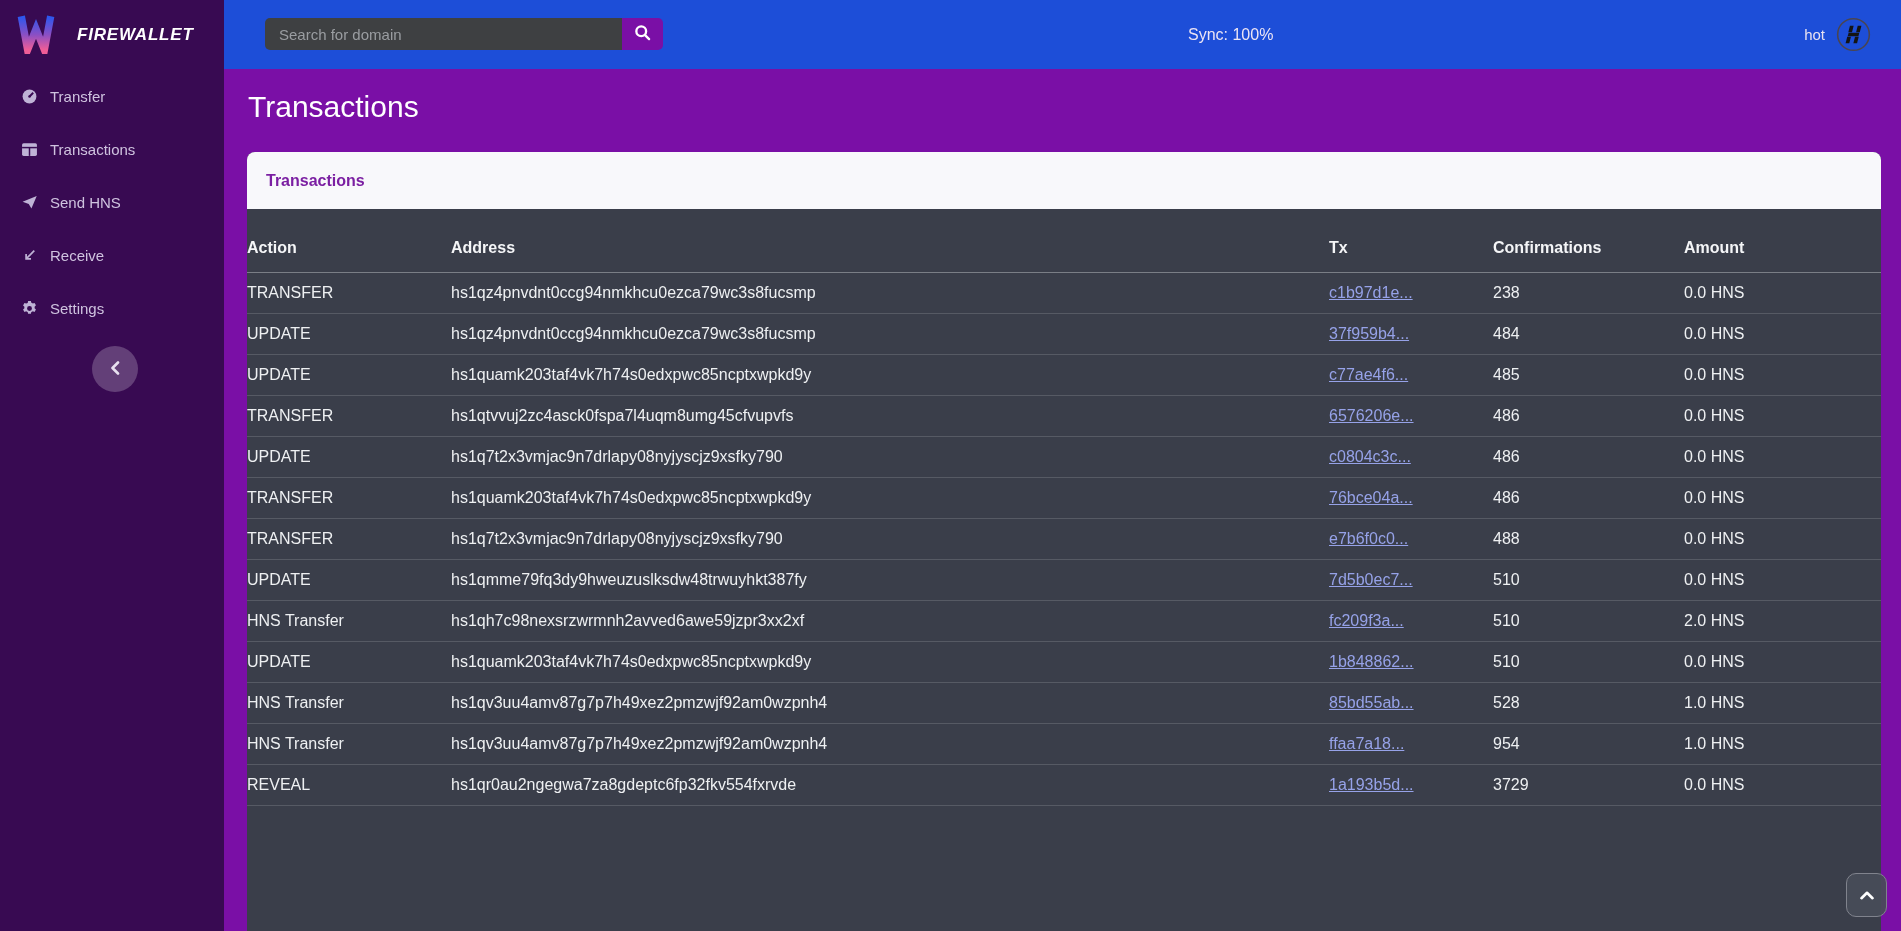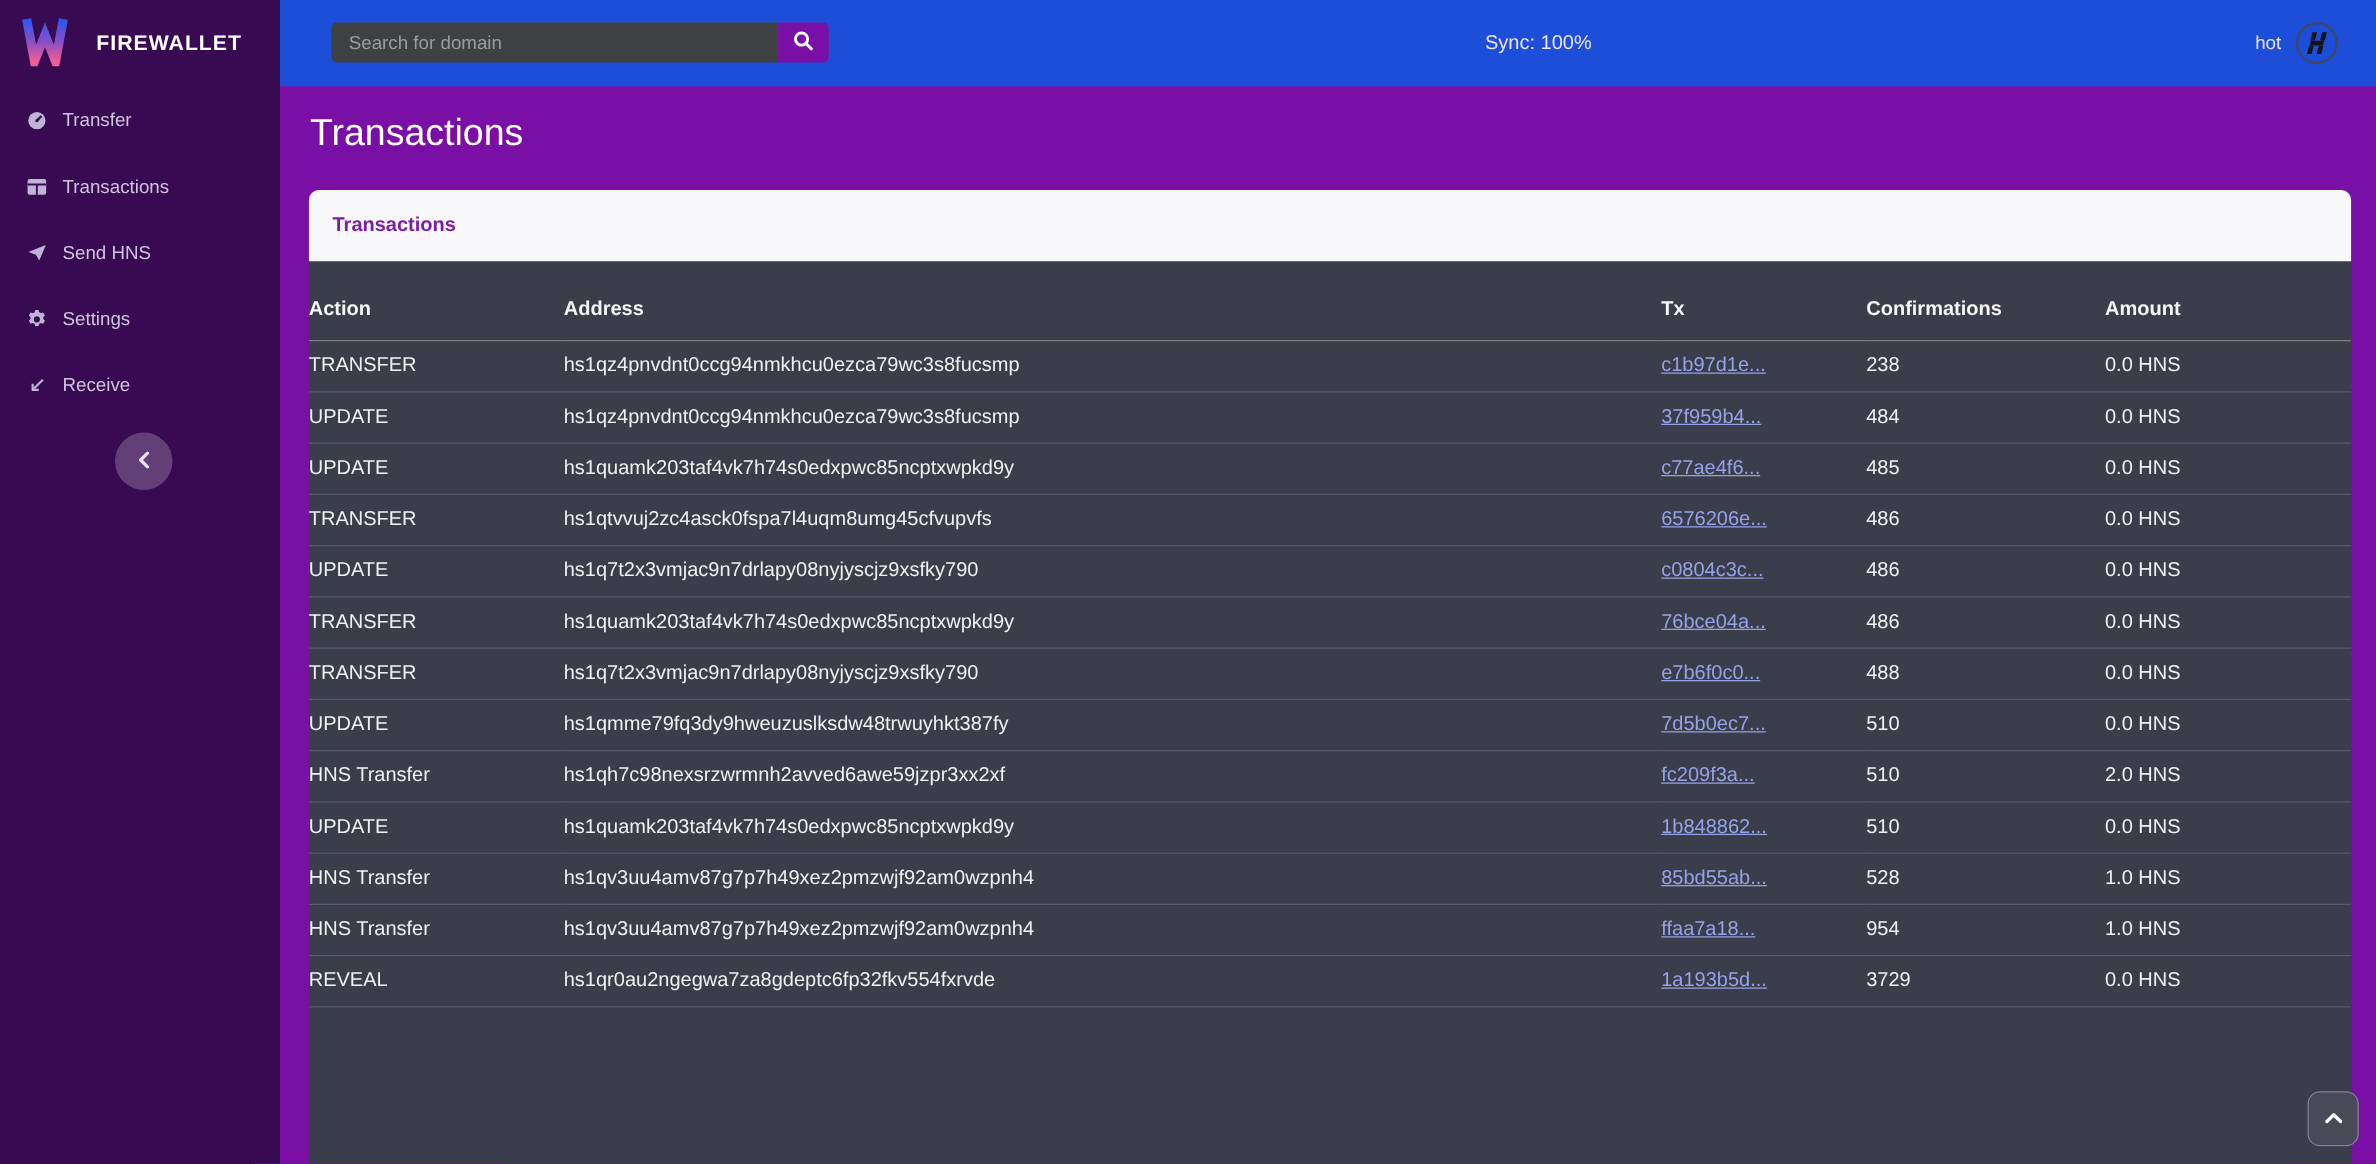--- a/index.html
+++ b/index.html
@@ -9,21 +9,21 @@
     background:#7a0fa6;
     font-family:"Liberation Sans", sans-serif;
   }
 
   
   .sidebar {
     position:absolute; left:0; top:0; width:224px; height:931px;
     background:#380a52; z-index:2;
   }
   .brand {
-    height:69px; display:flex; align-items:center; padding-left:15px; gap:20px;
+    height:69px; display:flex; align-items:center; padding-left:15px; gap:20px;font-style:italic;
   }
   .brand-name { color:#ffffff; font-weight:bold; font-size:17px; letter-spacing:0.8px; }
   .nav { padding-top:1px; }
   .nav-item {
     height:53px; display:flex; align-items:center; gap:12px;
     padding-left:21px; color:#cfc3df; font-size:15px; cursor:pointer;
   }
   .nav-item .icon { width:17px; height:17px; display:flex; }
   .collapse-btn {
     position:absolute; left:92px; top:346px; width:46px; height:46px;
@@ -135,34 +135,34 @@
     <div class="nav-item">
       <span class="icon">
         <svg viewBox="0 0 16 16" width="17" height="17">
           <path d="M1.5 7.2 L14.8 1.8 L9.8 13.6 L7.3 9.3 L1.5 7.2 Z" fill="#bfb3d6"></path>
         </svg>
       </span>
       <span>Send HNS</span>
     </div>
     <div class="nav-item">
       <span class="icon">
-        <svg viewBox="0 0 16 16" width="17" height="17">
-          <path fill-rule="evenodd" fill="#bfb3d6" d="M6.7 1h2.6l.4 1.7c.5.15 1 .37 1.4.65l1.65-.55 1.3 2.25-1.25 1.2c.07.5.07 1 0 1.5l1.25 1.2-1.3 2.25-1.65-.55c-.44.28-.9.5-1.4.65l-.4 1.7H6.7l-.4-1.7c-.5-.15-1-.37-1.4-.65l-1.65.55-1.3-2.25 1.25-1.2c-.07-.5-.07-1 0-1.5L1.95 5.1l1.3-2.25 1.65.55c.44-.28.9-.5 1.4-.65L6.7 1z M8 5.7a2.3 2.3 0 1 0 0 4.6 2.3 2.3 0 0 0 0-4.6z"></path>
-        </svg>
-      </span>
-      <span>Settings</span>
-    </div>
-    <div class="nav-item">
-      <span class="icon">
         <svg viewBox="0 0 16 16" width="17" height="17" fill="none" stroke="#bfb3d6" stroke-width="1.6">
           <path d="M12.5 3.5L5.2 10.8"></path>
           <path d="M4.8 6.6V11.2H9.4"></path>
         </svg>
       </span>
       <span>Receive</span>
+    </div>
+    <div class="nav-item">
+      <span class="icon">
+        <svg viewBox="0 0 16 16" width="17" height="17">
+          <path fill-rule="evenodd" fill="#bfb3d6" d="M6.7 1h2.6l.4 1.7c.5.15 1 .37 1.4.65l1.65-.55 1.3 2.25-1.25 1.2c.07.5.07 1 0 1.5l1.25 1.2-1.3 2.25-1.65-.55c-.44.28-.9.5-1.4.65l-.4 1.7H6.7l-.4-1.7c-.5-.15-1-.37-1.4-.65l-1.65.55-1.3-2.25 1.25-1.2c-.07-.5-.07-1 0-1.5L1.95 5.1l1.3-2.25 1.65.55c.44-.28.9-.5 1.4-.65L6.7 1z M8 5.7a2.3 2.3 0 1 0 0 4.6 2.3 2.3 0 0 0 0-4.6z"></path>
+        </svg>
+      </span>
+      <span>Settings</span>
     </div>
   </div>
 
   <div class="collapse-btn">
     <span>
       <svg viewBox="0 0 10 14" width="10" height="14" fill="none" stroke="#e8e0f0" stroke-width="2.6" stroke-linecap="round" stroke-linejoin="round">
         <path d="M8 1.5L2.5 7L8 12.5"></path>
       </svg>
     </span>
   </div>

